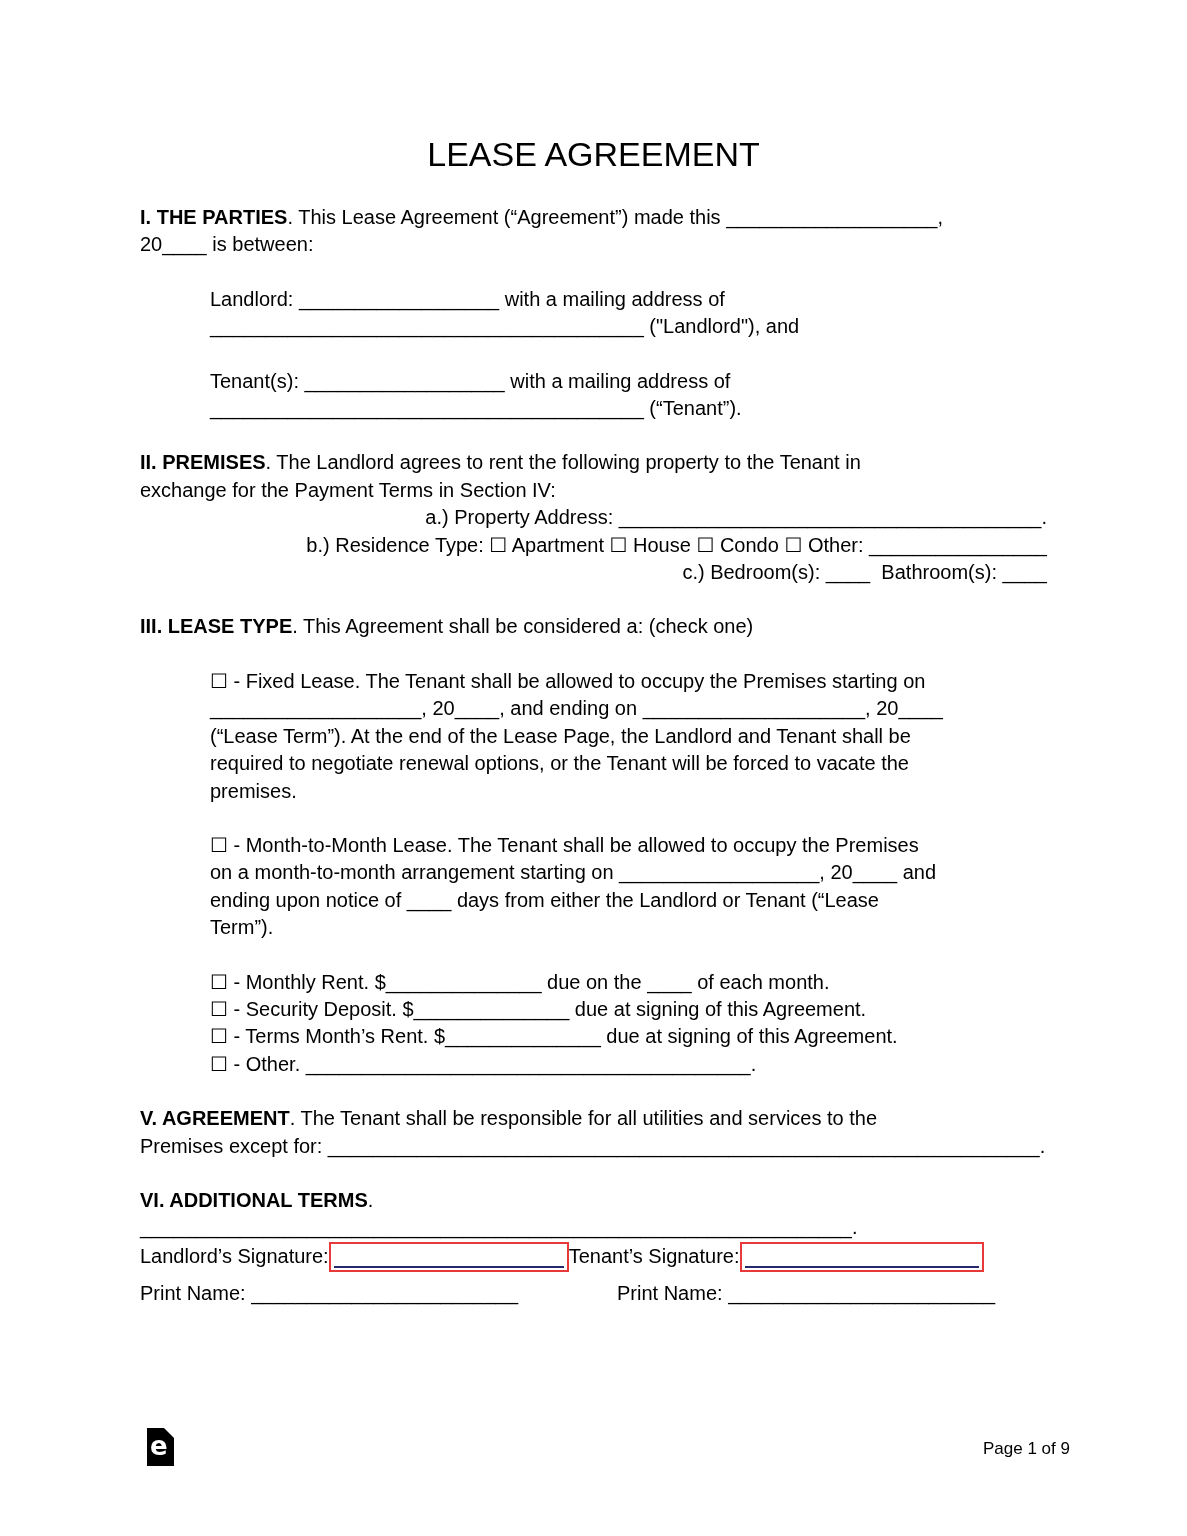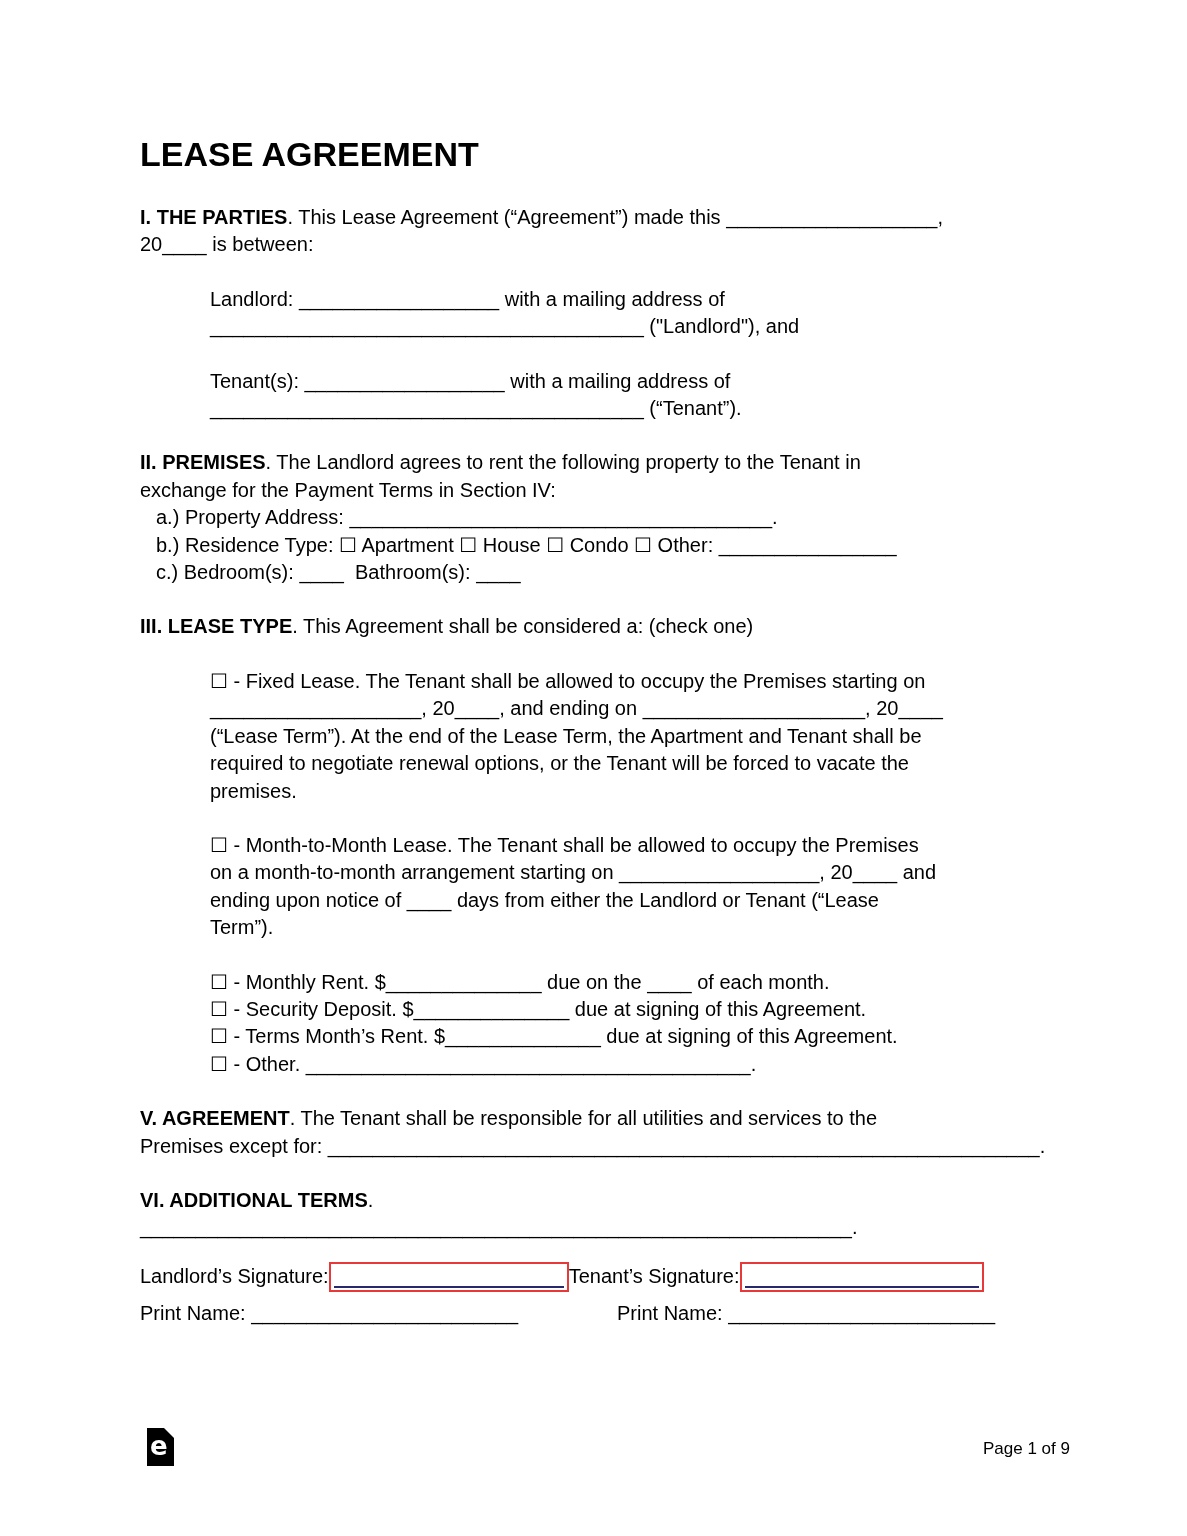--- a/index.html
+++ b/index.html
@@ -2,29 +2,29 @@
 <html><head>
 <meta charset="utf-8">
 <style>
   html, body { margin:0; padding:0; }
   body {
     width:1187px; height:1536px; background:#ffffff; position:relative;
     font-family:"Liberation Sans", sans-serif; font-size:20px; color:#000;
     overflow:hidden;
   }
   .content { position:absolute; left:140px; top:134px; width:907px; line-height:27.4px; }
-  .doc-title { font-size:34px; font-weight:bold; line-height:40px; margin:0 0 30px 0; }
+  .doc-title { font-size:34px; font-weight:normal; text-align:center; line-height:40px; margin:0 0 30px 0; }
   .para { margin:0 0 27px 0; }
   .para:last-child { margin-bottom:0; }
   .indent { margin-left:70px; }
-  .sub { margin-left:16px; }
+  .sub { margin-left:16px;text-align:right; }
   .line { white-space:pre-wrap; }
   .b { font-weight:bold; }
   .u { }
-  .sig-row { display:flex; align-items:center; margin-top:20px; }
+  .sig-row { display:flex; align-items:center; }
   .sig-box {
     position:relative; display:inline-block; width:240px; height:30px;
     border:2px solid #e8393a; box-sizing:border-box; background:#fff;
   }
   .sig-box.tenant { width:244px; }
   .sig-box .ink { position:absolute; left:3px; right:3px; bottom:2px; height:0; border-bottom:2px solid #28286e; }
   .print-row { display:flex; margin-top:8px; }
   .print-left { width:477px; }
   .eforms-logo { position:absolute; left:147px; top:1428px; width:27px; height:38px; background:#000; }
   .eforms-logo::after {
@@ -67,21 +67,21 @@
     <div class="line sub"><span>c.) </span><span class="u">Bedroom(s)</span><span>: ____  </span><span class="u">Bathroom(s)</span><span>: ____</span></div>
   </div>
 
   <div class="para">
     <div class="line"><span class="b">III. LEASE TYPE</span><span>. This Agreement shall be considered a: (check one)</span></div>
   </div>
 
   <div class="para indent">
     <div class="line"><span>☐ - </span><span class="u">Fixed Lease</span><span>. The Tenant shall be allowed to occupy the Premises starting on</span></div>
     <div class="line">___________________, 20____, and ending on ____________________, 20____</div>
-    <div class="line">(“Lease Term”). At the end of the Lease Term, the Apartment and Tenant shall be</div>
+    <div class="line">(“Lease Term”). At the end of the Lease Page, the Landlord and Tenant shall be</div>
     <div class="line">required to negotiate renewal options, or the Tenant will be forced to vacate the</div>
     <div class="line">premises.</div>
   </div>
 
   <div class="para indent">
     <div class="line"><span>☐ - </span><span class="u">Month-to-Month Lease</span><span>. The Tenant shall be allowed to occupy the Premises</span></div>
     <div class="line">on a month-to-month arrangement starting on __________________, 20____ and</div>
     <div class="line">ending upon notice of ____ days from either the Landlord or Tenant (“Lease</div>
     <div class="line">Term”).</div>
   </div>

